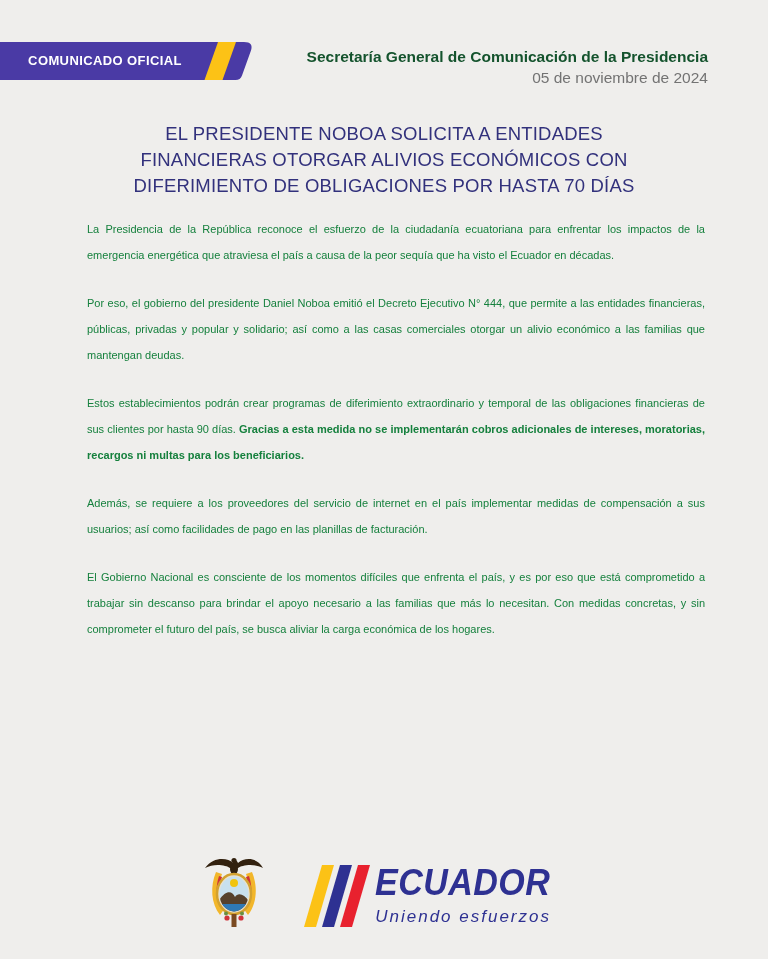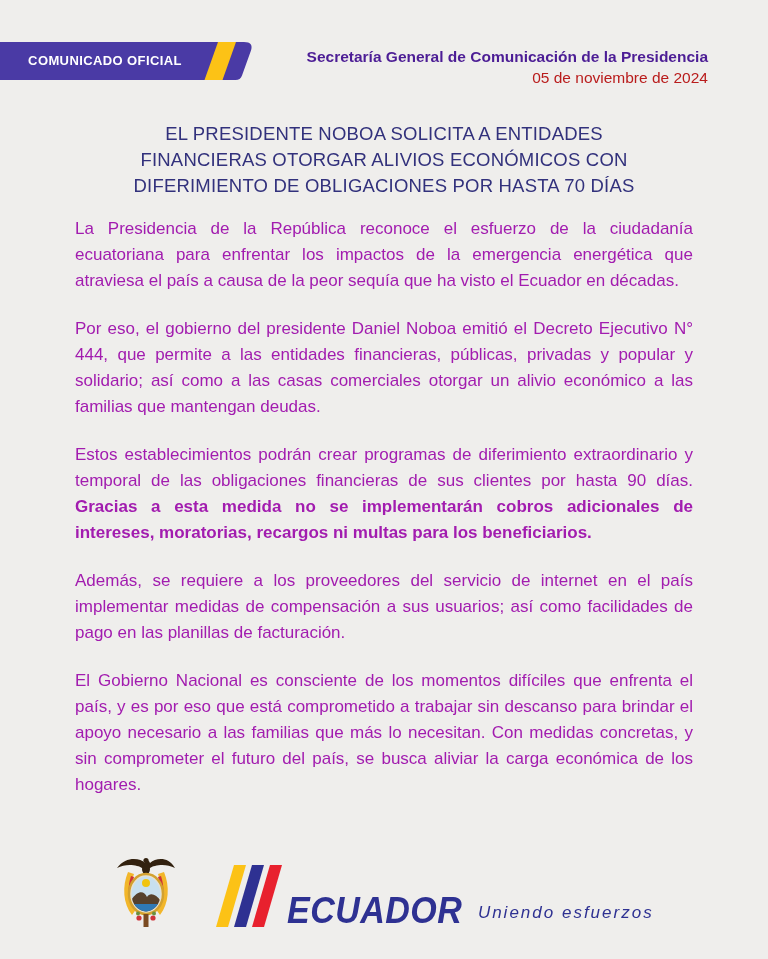--- a/index.html
+++ b/index.html
@@ -16,47 +16,47 @@
   .badge svg { position:absolute; left:0; top:0; }
   .badge-label {
     position:absolute; left:0; top:0; width:210px; height:38px;
     line-height:38px; text-align:center;
     color:#ffffff; font-weight:bold; font-size:13px; letter-spacing:0.4px;
     white-space:nowrap;
   }
 
   
   .header-right { position:absolute; top:46px; right:60px; text-align:right; }
-  .header-org  { color:#4c1d95; font-weight:bold; font-size:15.5px; line-height:21px; }
-  .header-date { color:#b91c1c; font-size:15.5px; line-height:22px; }
+  .header-org  { color:#14532d; font-weight:bold; font-size:15.5px; line-height:21px; }
+  .header-date { color:#737373; font-size:15.5px; line-height:22px; }
 
   
   .title {
     position:absolute; top:121px; left:40px; right:40px;
     text-align:center; color:#32317c;
     font-weight:normal; font-size:18.5px; line-height:26px;
     letter-spacing:0.2px;
   }
 
   
   .body-text {
-    position:absolute; top:216px; left:75px; width:618px;
-    color:#a21caf; font-size:17px; line-height:26px;
+    position:absolute; top:216px; left:87px; width:618px;
+    color:#15803d; font-size:11px; line-height:26px;
     text-align:justify;
   }
   .para { margin:0 0 22px 0; }
   .para .bold { font-weight:bold; }
 
   
   .footer {
     position:absolute; top:852px; left:0; width:100%;
     display:flex; justify-content:center; align-items:center; gap:38px;
   }
   .brand { display:flex; align-items:flex-end; gap:5px; }
-  .brand-text { display:flex; flex-direction:row; font-style:italic; color:#2e3192; }
+  .brand-text { display:flex; flex-direction:column; font-style:italic; color:#2e3192; }
   .brand-name {
     font-weight:bold; font-size:37px; line-height:32px; letter-spacing:0.5px;
     transform:scaleX(0.92); transform-origin:left bottom;
   }
   .brand-tagline { font-size:17px; line-height:20px; letter-spacing:2px; margin-top:8px; }
 </style>
 </head>
 <body>
 
 <div class="page">

